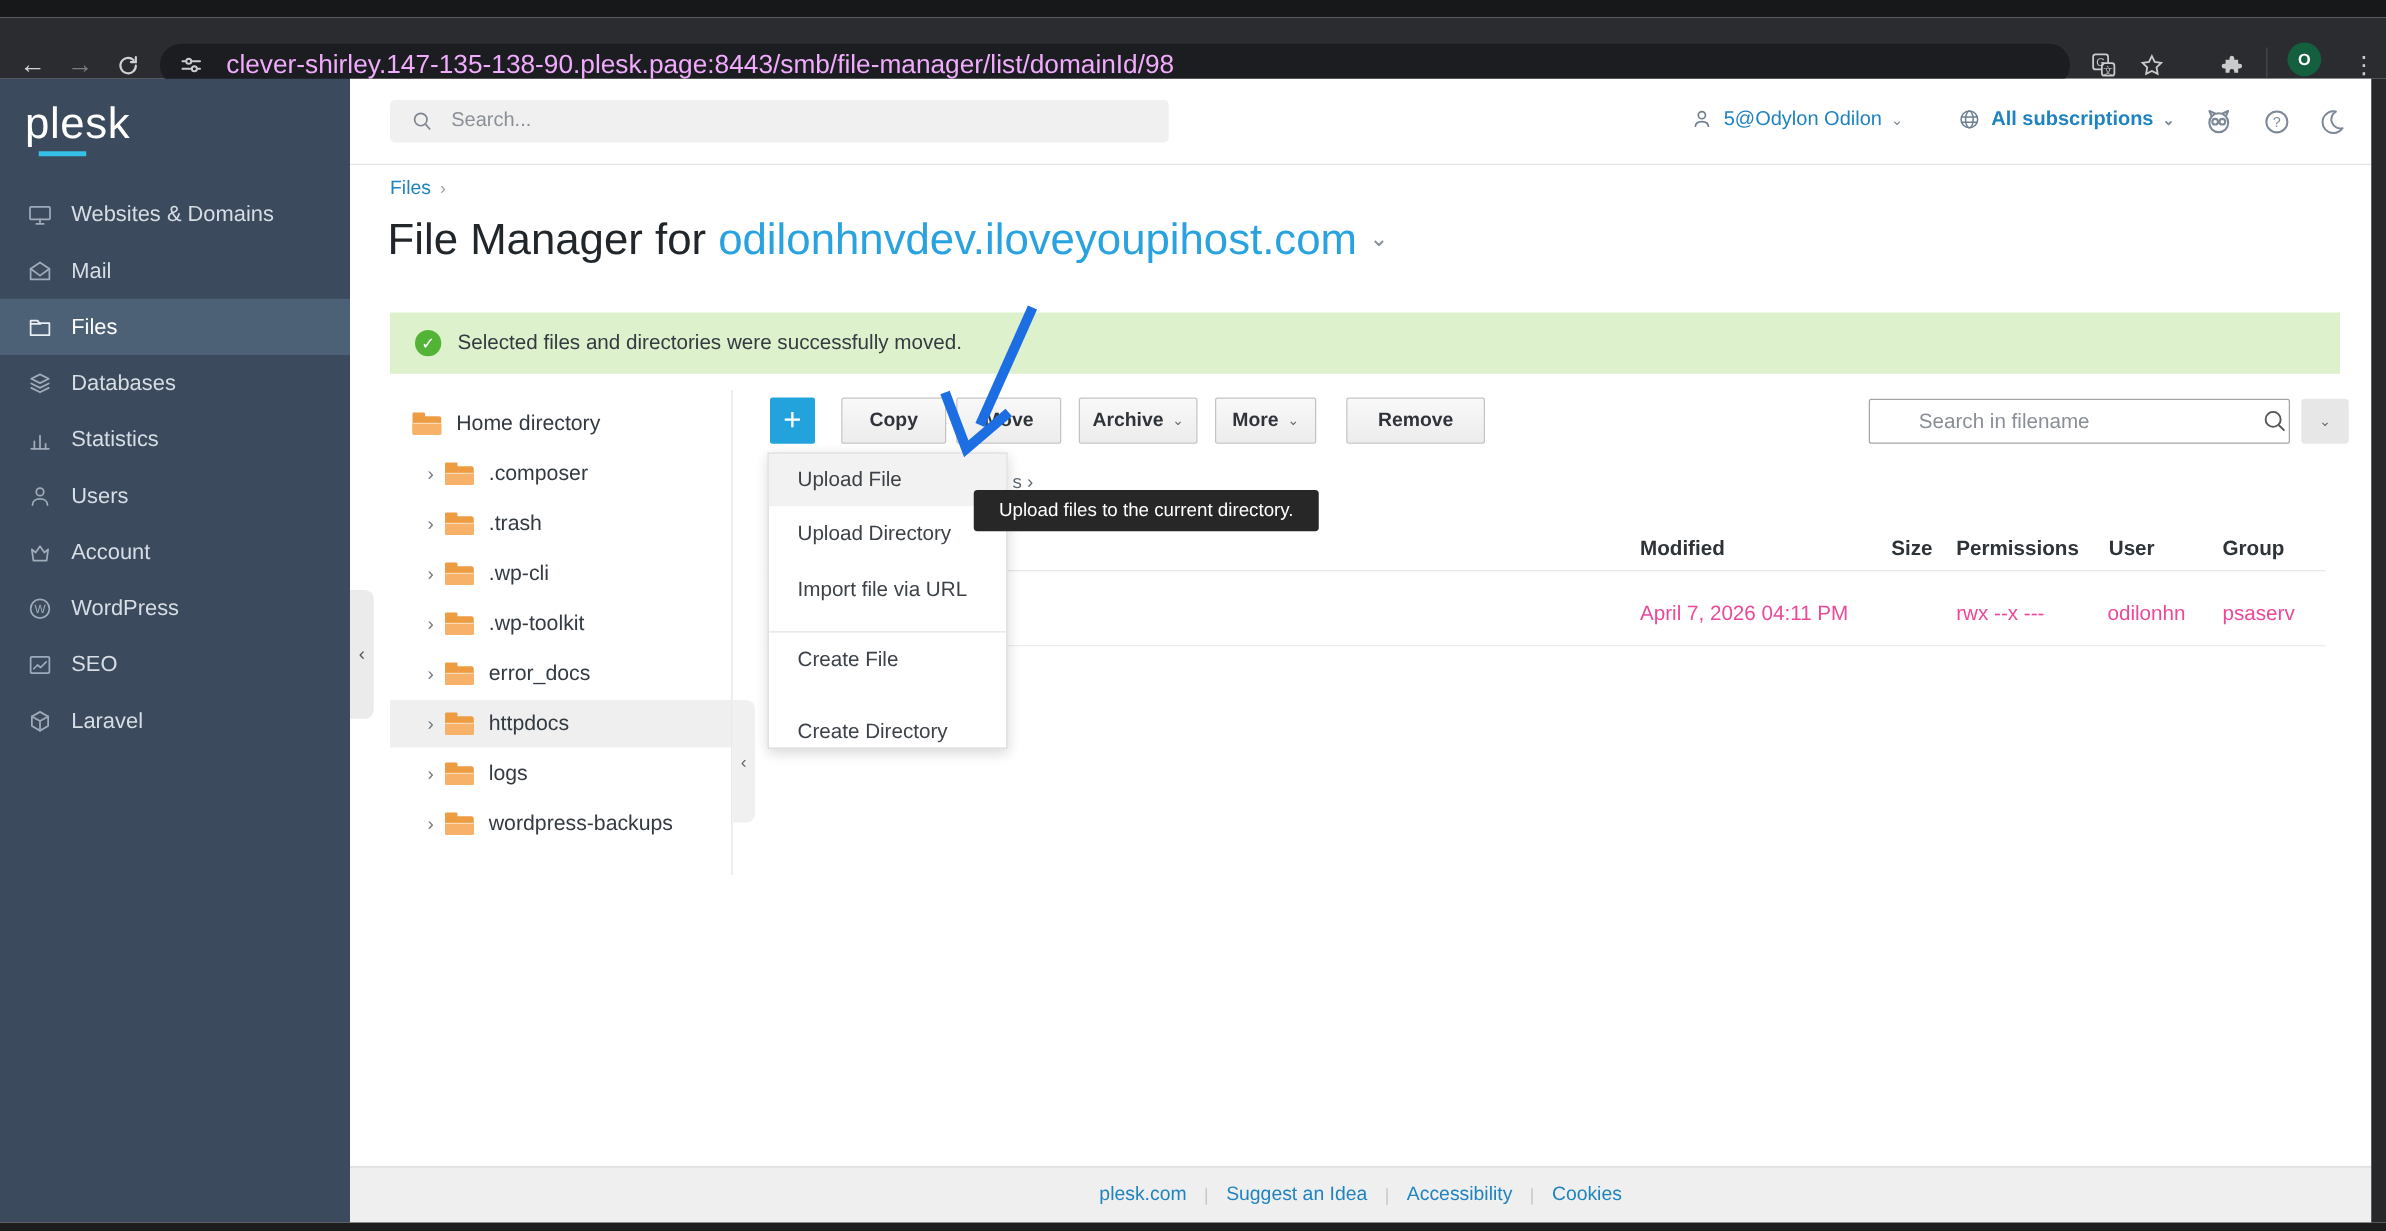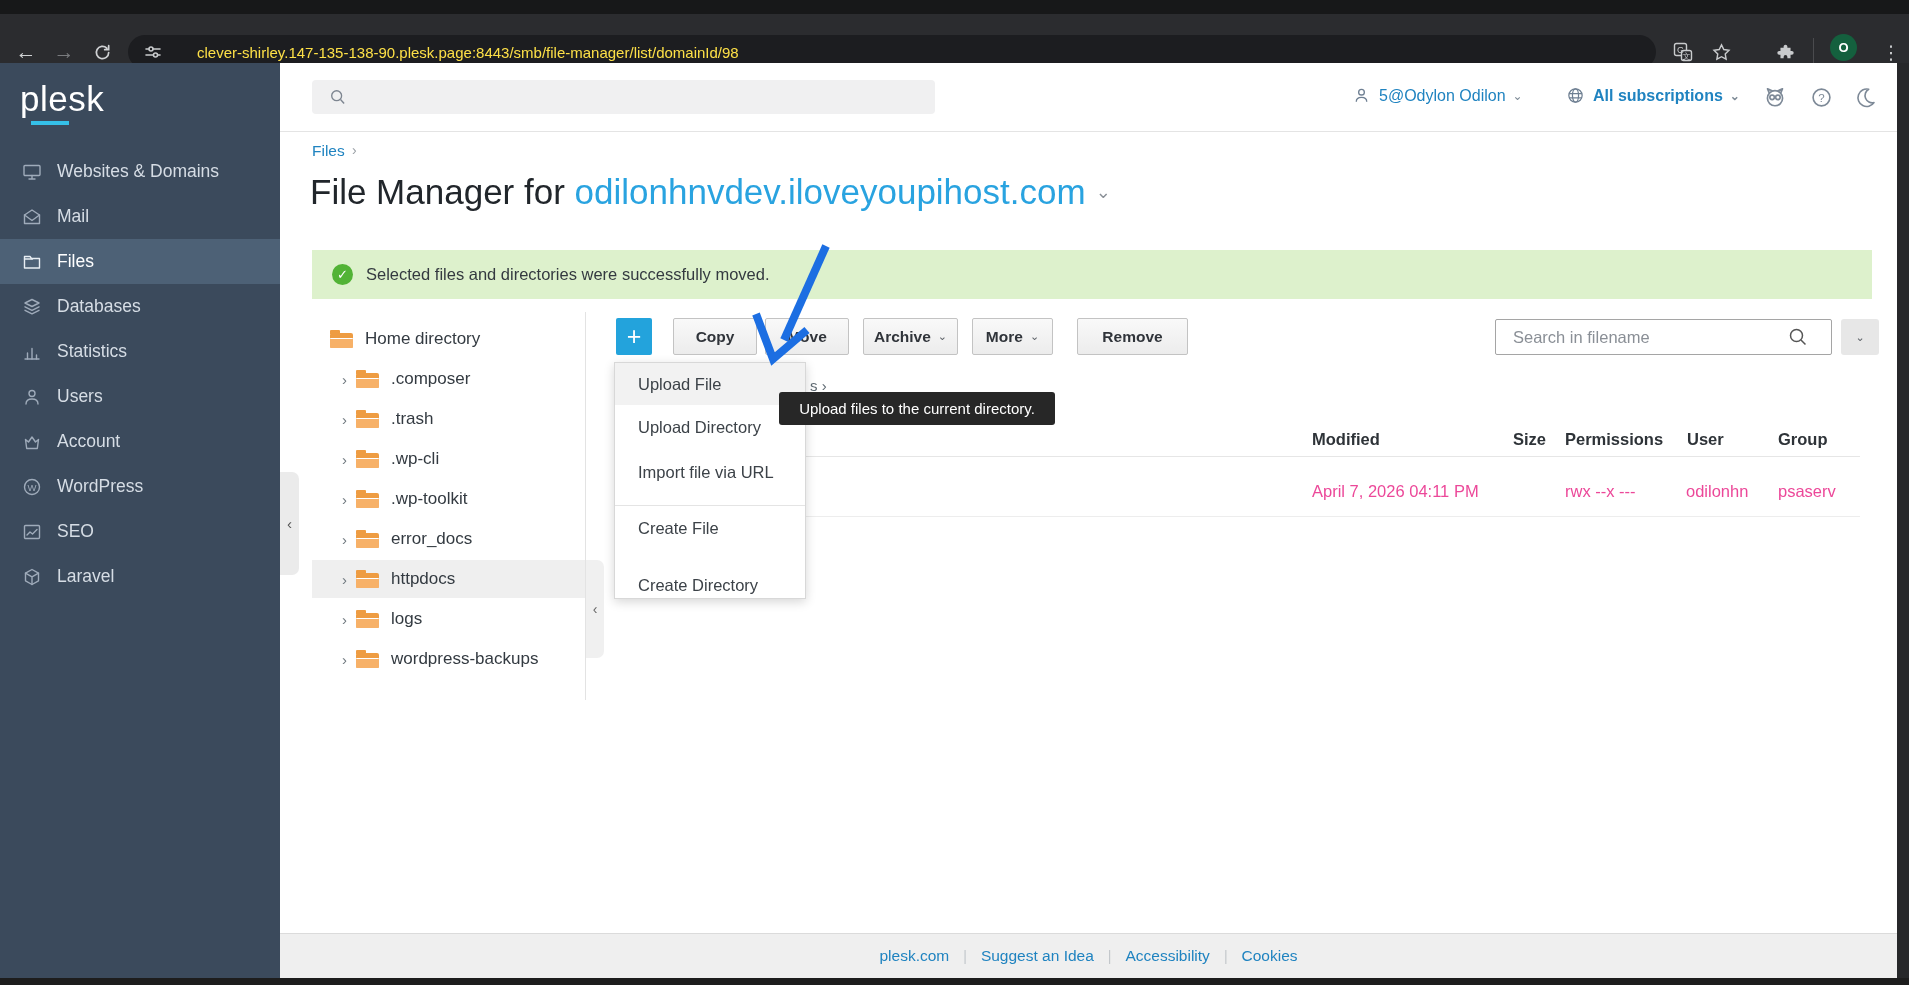--- a/index.html
+++ b/index.html
@@ -8,21 +8,21 @@
   .abs{position:absolute;}
 
   
   .chrome-top{left:0;top:0;width:1909px;height:14px;background:#171819;}
   .chrome-bar{left:0;top:14px;width:1909px;height:49px;background:#2b2c2f;}
   .navbtn{top:20px;width:36px;height:36px;display:flex;align-items:center;justify-content:center;
           color:#cfd1d3;font-size:21px;cursor:pointer;border-radius:50%;}
   .navbtn.dim{color:#797b7e;}
   .urlpill{left:128px;top:21px;width:1528px;height:34px;background:#1c1d20;border-radius:17px;
            display:flex;align-items:center;}
-  .urltext{margin-left:34px;color:#fde047;font-size:15px;white-space:nowrap;}
+  .urltext{margin-left:18px;color:#f0abfc;font-size:21px;white-space:nowrap;}
   .chrome-ic{top:19px;width:38px;height:38px;display:flex;align-items:center;justify-content:center;color:#c9cbcd;}
   .chrome-sep{left:1813px;top:24px;width:1px;height:28px;background:#4a4b4e;}
   .avatar{left:1830px;top:20px;width:27px;height:27px;border-radius:50%;background:#14603e;color:#fff;
           font-size:13px;display:flex;align-items:center;justify-content:center;font-weight:700;}
   .kebab{left:1876px;top:19px;width:30px;height:38px;display:flex;align-items:center;justify-content:center;
          color:#c9cbcd;font-size:19px;letter-spacing:0;}
 
   
   .sidebar{left:0;top:63px;width:280px;height:915px;background:#3b4a5c;}
   .logo{left:20px;top:68px;color:#fff;font-size:35px;font-weight:300;letter-spacing:.5px;}
@@ -74,21 +74,21 @@
                  display:flex;align-items:center;justify-content:center;color:#666;font-size:14px;cursor:pointer;}
 
   
   .plusbtn{left:616px;top:318px;width:36px;height:37px;background:#23a3dc;border-radius:2px;color:#fff;
            font-size:25px;display:flex;align-items:center;justify-content:center;cursor:pointer;}
   .btn{top:318px;height:37px;background:linear-gradient(#f9f9f9,#ececec);border:1px solid #c3c3c3;border-radius:2px;
        display:flex;align-items:center;justify-content:center;font-size:15.5px;font-weight:700;color:#30343a;
        box-sizing:border-box;cursor:pointer;}
   .btn .caret{font-size:11px;color:#5d6268;margin-left:7px;font-weight:400;}
   .fsearch{left:1495px;top:319px;width:337px;height:36px;border:1px solid #a5a5a5;border-radius:2px;background:#fff;
-           box-sizing:border-box;display:flex;align-items:center;}
+           box-sizing:border-box;display:flex;align-items:center;justify-content:flex-end;}
   .fsearch input{border:0;outline:none;margin-left:15px;font-size:16.5px;color:#444;width:270px;background:transparent;
                  font-family:"Liberation Sans",sans-serif;}
   .fsearch input::placeholder{color:#8a8f96;}
   .fsearch svg{margin-left:2px;}
   .fsearch-caret{left:1841px;top:319px;width:38px;height:36px;background:#e7e7e7;border-radius:3px;display:flex;
                  align-items:center;justify-content:center;color:#5d6268;font-size:11px;cursor:pointer;}
 
   
   .th{top:430px;font-size:16.5px;color:#2e3338;font-weight:bold;}
   .td{top:482px;font-size:16.5px;color:#ec4899;}
@@ -271,20 +271,21 @@
   <div class="abs side-collapse">
       <span>‹</span>
     </div>
 
   <div class="abs topbar"></div>
   <div class="abs gsearch">
     <svg width="18" height="18" viewBox="0 0 20 20">
         <circle cx="8.5" cy="8.5" r="5.5" fill="none" stroke="#7d8590" stroke-width="1.5"></circle>
         <path d="M12.8 12.8l4 4.5" stroke="#7d8590" stroke-width="1.5"></path>
       </svg>
+    <input type="text" placeholder="Search..." style="">
   </div>
   <div class="abs tb-link" style="left:1352px">
     <svg width="19" height="19" viewBox="0 0 20 20" style="margin-right:8px">
         <g stroke="#6e7f92" fill="none" stroke-width="1.4">
           <circle cx="10" cy="6.5" r="3"></circle>
           <path d="M4.5 16.5c0-3 2.4-4.6 5.5-4.6s5.5 1.6 5.5 4.6"></path>
         </g>
       </svg>
     <span>5@Odylon Odilon</span>
     <span class="caret">⌄</span>

